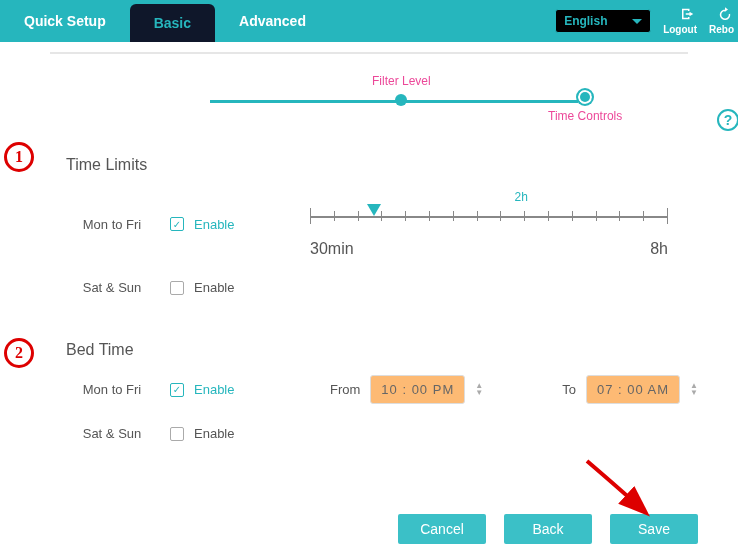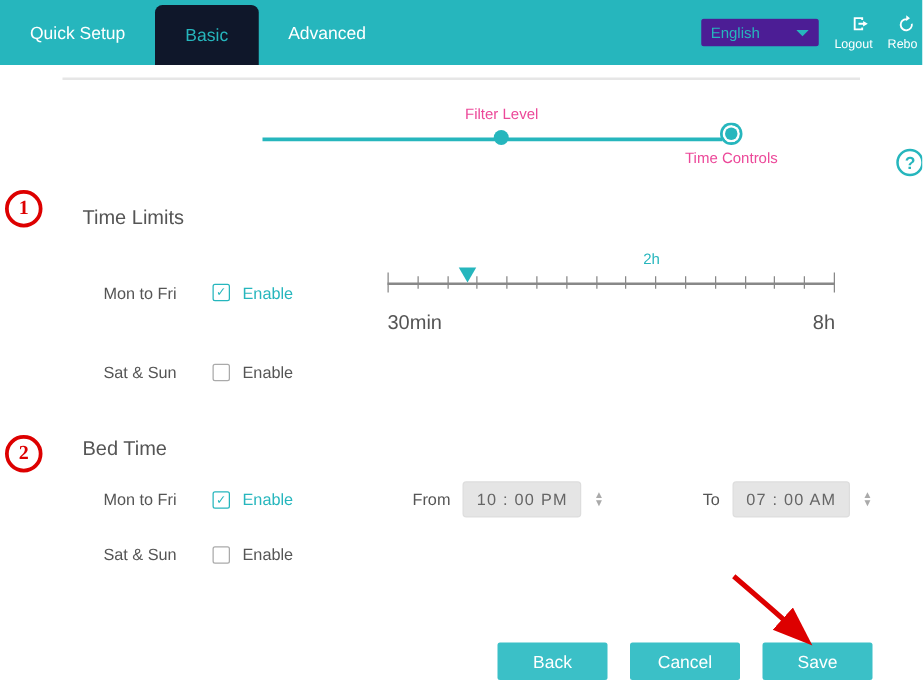--- a/index.html
+++ b/index.html
@@ -1,22 +1,22 @@
 <!DOCTYPE html>
 <html><head>
 <meta charset="utf-8">
 <style>
   * { box-sizing: border-box; }
   html, body { margin: 0; padding: 0; font-family: Arial, Helvetica, sans-serif; font-size: 14px; width: 738px; height: 552px; background: #fff; overflow: hidden; }
 
-  .topbar { height: 52px; background: #26b6bd; display: flex; align-items: stretch; color: #fff; position: relative; }
+  .topbar { height: 42px; background: #26b6bd; display: flex; align-items: stretch; color: #fff; position: relative; font-weight: bold; }
   .tab { display: flex; align-items: center; padding: 0 24px; cursor: pointer; }
   .tab.active { background: #0f172a; color: #26b6bd; border-top-left-radius: 6px; border-top-right-radius: 6px; margin-top: 4px; }
   .topbar .right { margin-left: auto; display: flex; align-items: center; gap: 12px; padding-right: 4px; }
-  .lang-select { height: 24px; border: 1px solid #26b6bd; background: #4c1d95; color: #26b6bd; border-radius: 3px; font-size: 12px; display: flex; align-items: center; padding: 0 8px; gap: 6px; width: 96px; }
+  .lang-select { height: 24px; border: 1px solid #26b6bd; background: #000000; color: #26b6bd; border-radius: 3px; font-size: 12px; display: flex; align-items: center; padding: 0 8px; gap: 6px; width: 96px; }
   .lang-select .arrow { margin-left: auto; }
   .iconcol { display: flex; flex-direction: column; align-items: flex-end; font-size: 10px; gap: 1px; }
   .iconcol svg { width: 18px; height: 14px; }
 
   .page { padding: 10px 40px 0 40px; position: relative; width: 100%; }
   .hr { height: 2px; background: #e6e6e6; margin: 0 10px 24px 10px; }
 
   .help-icon { position: absolute; right: 0px; top: 66px; width: 24px; height: 24px; }
 
   .stepper { position: relative; height: 60px; margin: 0 0 18px 0; }
@@ -43,21 +43,21 @@
   .slider { position: relative; height: 30px; }
   .slider .track { position: absolute; top: 10px; left: 0; right: 0; height: 2px; background: #888; }
   .slider .ticks { position: absolute; top: 5px; left: 0; right: 0; display: flex; justify-content: space-between; }
   .slider .tick { width: 1px; height: 10px; background: #888; }
   .slider .tick.big { height: 16px; top: -3px; position: relative; }
   .slider .handle { position: absolute; top: -2px; width: 0; height: 0; border-left: 7px solid transparent; border-right: 7px solid transparent; border-top: 12px solid #26b6bd; transform: translateX(-7px); }
   .slider-labels { display: flex; justify-content: space-between; font-size: 16px; color: #555; margin-top: 4px; }
 
   .time-group { display: flex; align-items: center; gap: 10px; }
   .tlabel { font-size: 13px; color: #555; }
-  .timebox { border: 1px solid #ddd; border-radius: 3px; padding: 6px 10px; font-size: 13px; color: #666; background: #e5e5e5; min-width: 88px; text-align: center; letter-spacing: 1px; }
+  .timebox { border: 1px solid #ddd; border-radius: 3px; padding: 6px 10px; font-size: 13px; color: #666; background: #fdba74; min-width: 88px; text-align: center; letter-spacing: 1px; }
   .spinner { display: flex; flex-direction: column; gap: 1px; color: #aaa; font-size: 8px; line-height: 6px; }
 
   .btnbar { position: absolute; right: 40px; bottom: 8px; display: flex; gap: 18px; }
   .btn { width: 88px; height: 30px; display: flex; align-items: center; justify-content: center; background: #3bc0c7; color: #fff; font-size: 14px; cursor: pointer; border-radius: 2px; }
 
   .anno-circle { position: absolute; width: 30px; height: 30px; border: 3px solid #d00; border-radius: 50%; display: flex; align-items: center; justify-content: center; color: #d00; font-weight: bold; font-size: 16px; font-family: "Times New Roman", serif; }
   .anno-arrow { position: absolute; }
 </style>
 </head>
 <body>
@@ -198,22 +198,22 @@
     <div class="lbl1">Sat &amp; Sun</div>
     <div class="enable off">
       <span class="chk"></span>
       <span>Enable</span>
     </div>
   </div>
 
 </div>
 
 <div class="btnbar">
+  <div class="btn">Cancel</div>
   <div class="btn">Back</div>
-  <div class="btn">Cancel</div>
   <div class="btn">Save</div>
 </div>
 
 <svg class="anno-arrow" style="left:572px; top:456px;" width="100" height="70">
   <defs>
       <marker id="ah" markerWidth="10" markerHeight="10" refX="6" refY="3" orient="auto">
         <path d="M0,0 L8,3 L0,6 z" fill="#d00"></path>
       </marker>
     </defs>
   <path d="M15 5 Q 50 35 72 55" stroke="#d00" stroke-width="4" fill="none" marker-end="url(#ah)"></path>

